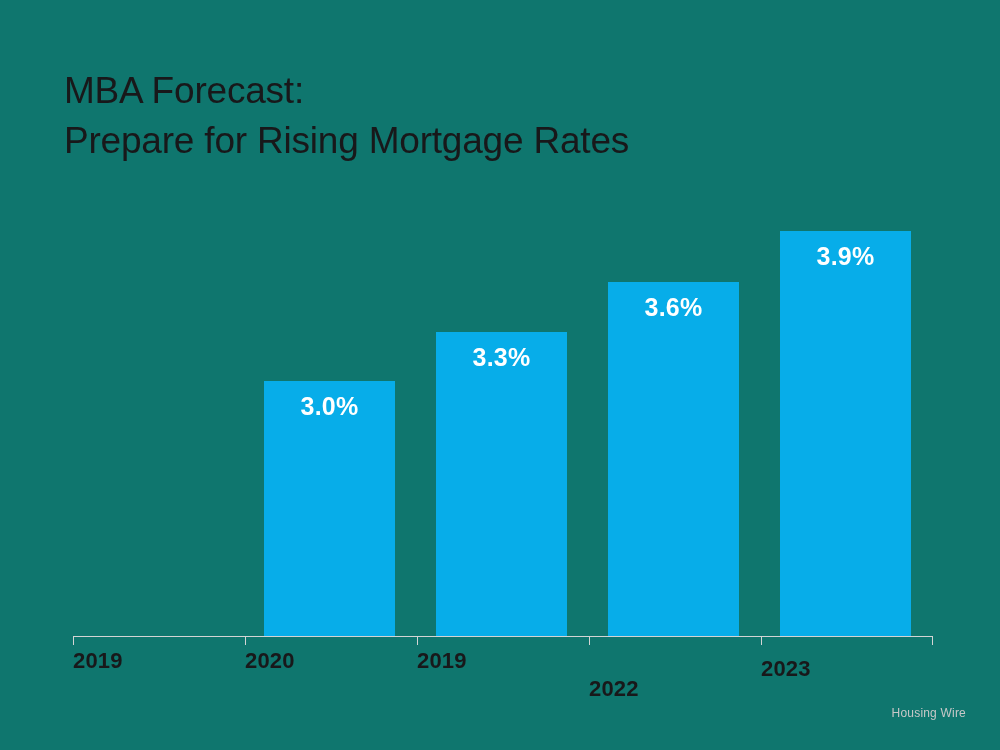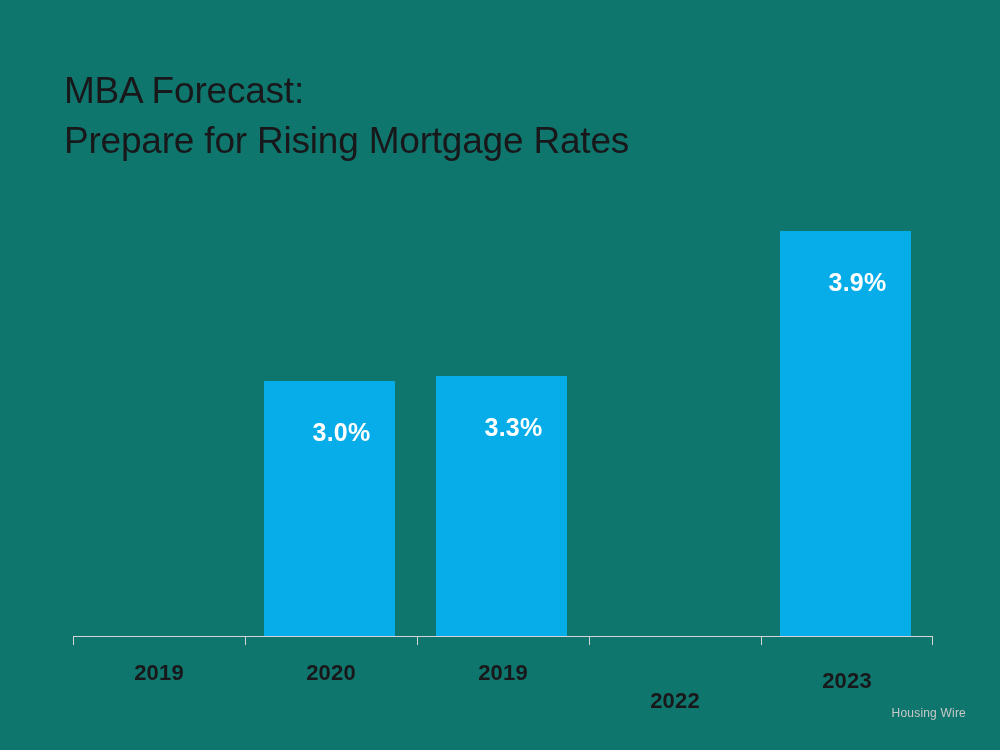--- a/index.html
+++ b/index.html
@@ -62,29 +62,28 @@
   .bar {
     position: absolute;
     bottom: 0;
     left: 19px;
     width: 131px;
     background: #07ade9;
   }
   .bar-label {
     position: absolute;
     top: 11px;
-    left: 12px;
+    left: 0;
     width: 131px;
     text-align: center;
     font-family: "Liberation Sans", sans-serif;
     font-size: 25px;
     font-weight: 700;
     color: #ffffff;
     letter-spacing: 0.2px;
-    margin-top: 26px;
   }
 
   
   #axis-line {
     position: absolute;
     left: 73px;
     top: 636px;
     width: 860px;
     height: 1px;
     background: #d4d4d4;
@@ -98,23 +97,22 @@
   }
   #tick-labels {
     position: absolute;
     left: 73px;
     top: 648px;
     width: 860px;
     height: 34px;
   }
   .tick-label {
     position: absolute;
-    top: 12px;
+    top: 0;
     width: 172px;
-    text-align: center;
     font-family: "Liberation Sans", sans-serif;
     font-size: 22px;
     font-weight: 700;
     color: #18181a;
     letter-spacing: 0.2px;
   }
 
   
   #watermark {
     position: absolute;
@@ -142,25 +140,30 @@
     <div id="plot-area">
 
 
       <div class="bar-slot" style="left:172px;">
         <div class="bar" style="height:255px;">
           <span class="bar-label">3.0%</span>
         </div>
       </div>
 
       <div class="bar-slot" style="left:344px;">
-        <div class="bar" style="height:260px;">
+        <div class="bar" style="height:304px;">
           <span class="bar-label">3.3%</span>
         </div>
       </div>
 
+      <div class="bar-slot" style="left:516px;">
+        <div class="bar" style="height:354px;">
+          <span class="bar-label">3.6%</span>
+        </div>
+      </div>
 
       <div class="bar-slot" style="left:688px;">
         <div class="bar" style="height:405px;">
           <span class="bar-label">3.9%</span>
         </div>
       </div>
 
     </div>
 
     <div id="axis-line"></div>

